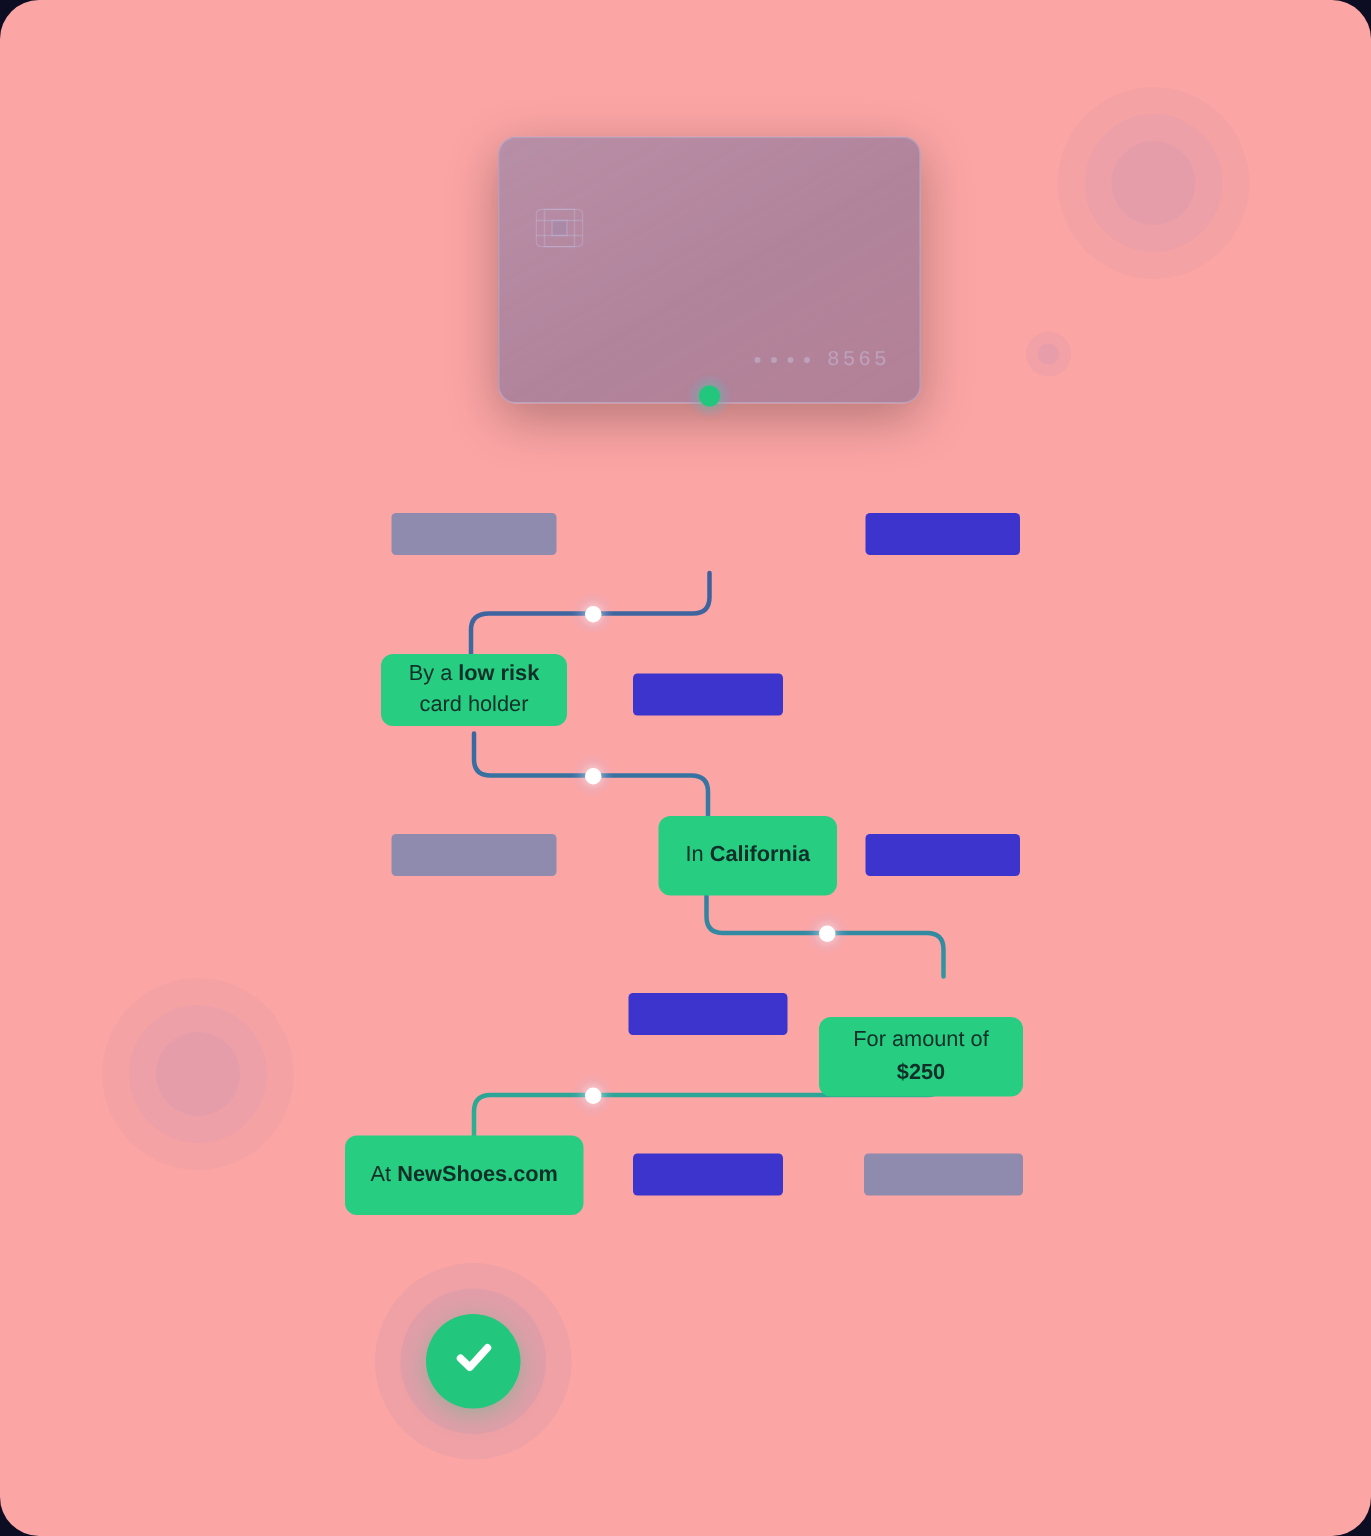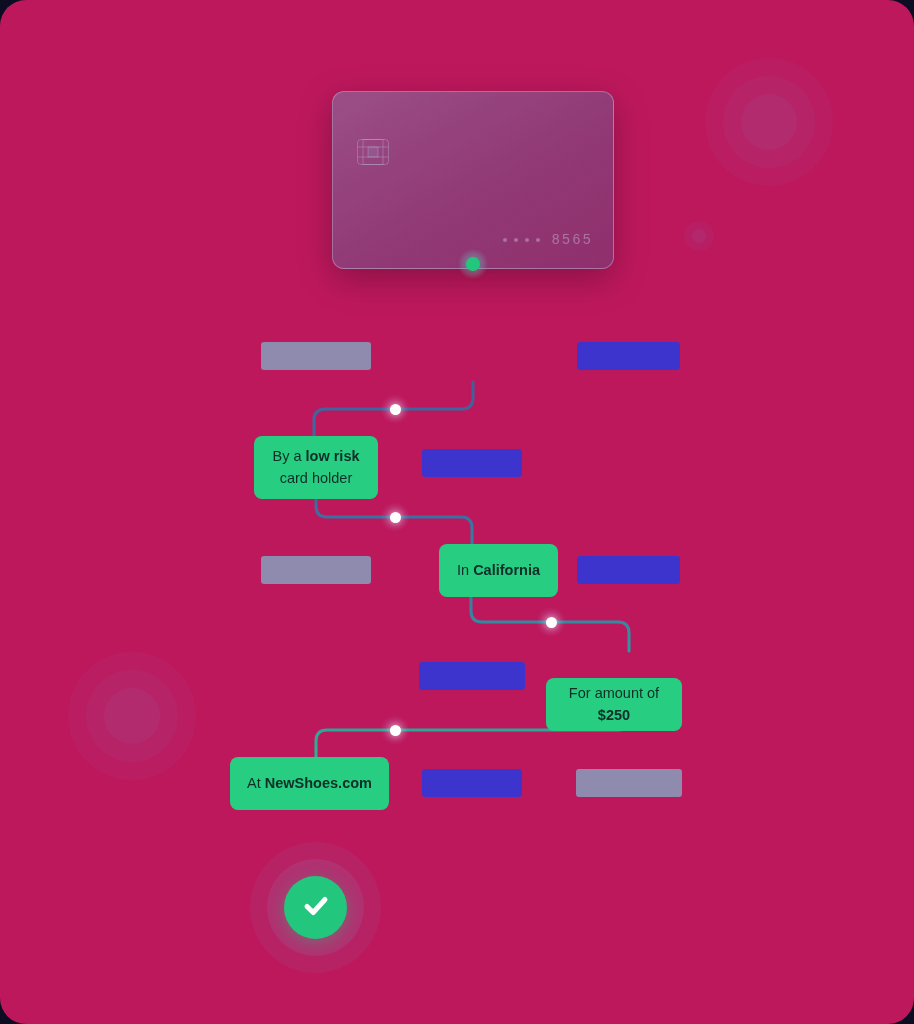--- a/index.html
+++ b/index.html
@@ -11,21 +11,21 @@
     width: 914px;
     height: 1024px;
     overflow: hidden;
     font-family: "Liberation Sans", sans-serif;
   }
 
   .stage {
     position: relative;
     width: 914px;
     height: 1024px;
-    background: #be185d;
+    background: #fca5a5;
     border-radius: 26px;
     overflow: hidden;
   }
 
   
   .glow {
     position: absolute;
     border-radius: 50%;
     pointer-events: none;
   }
@@ -283,21 +283,21 @@
   <div class="bar bar-gray" style="left:261px; top:342px; width:110px;"></div>
   <div class="bar bar-blue" style="left:577px; top:342px; width:103px;"></div>
   <div class="bar bar-blue" style="left:422px; top:449px; width:100px;"></div>
   <div class="bar bar-gray" style="left:261px; top:556px; width:110px;"></div>
   <div class="bar bar-blue" style="left:577px; top:556px; width:103px;"></div>
   <div class="bar bar-blue" style="left:419px; top:662px; width:106px;"></div>
   <div class="bar bar-blue" style="left:422px; top:769px; width:100px;"></div>
   <div class="bar bar-gray" style="left:576px; top:769px; width:106px;"></div>
 
 
-  <div class="chip-box" style="left:254px; top:436px; width:124px; height:63px;">
+  <div class="chip-box" style="left:254px; top:436px; width:124px; height:48px;">
     <span>
       <span>By a </span><b>low risk</b><br>
       <span>card holder</span>
     </span>
   </div>
 
   <div class="chip-box" style="left:412px; top:544px; width:119px; height:53px;margin-left:27px;">
     <span>
       <span>In </span><b>California</b>
     </span>

